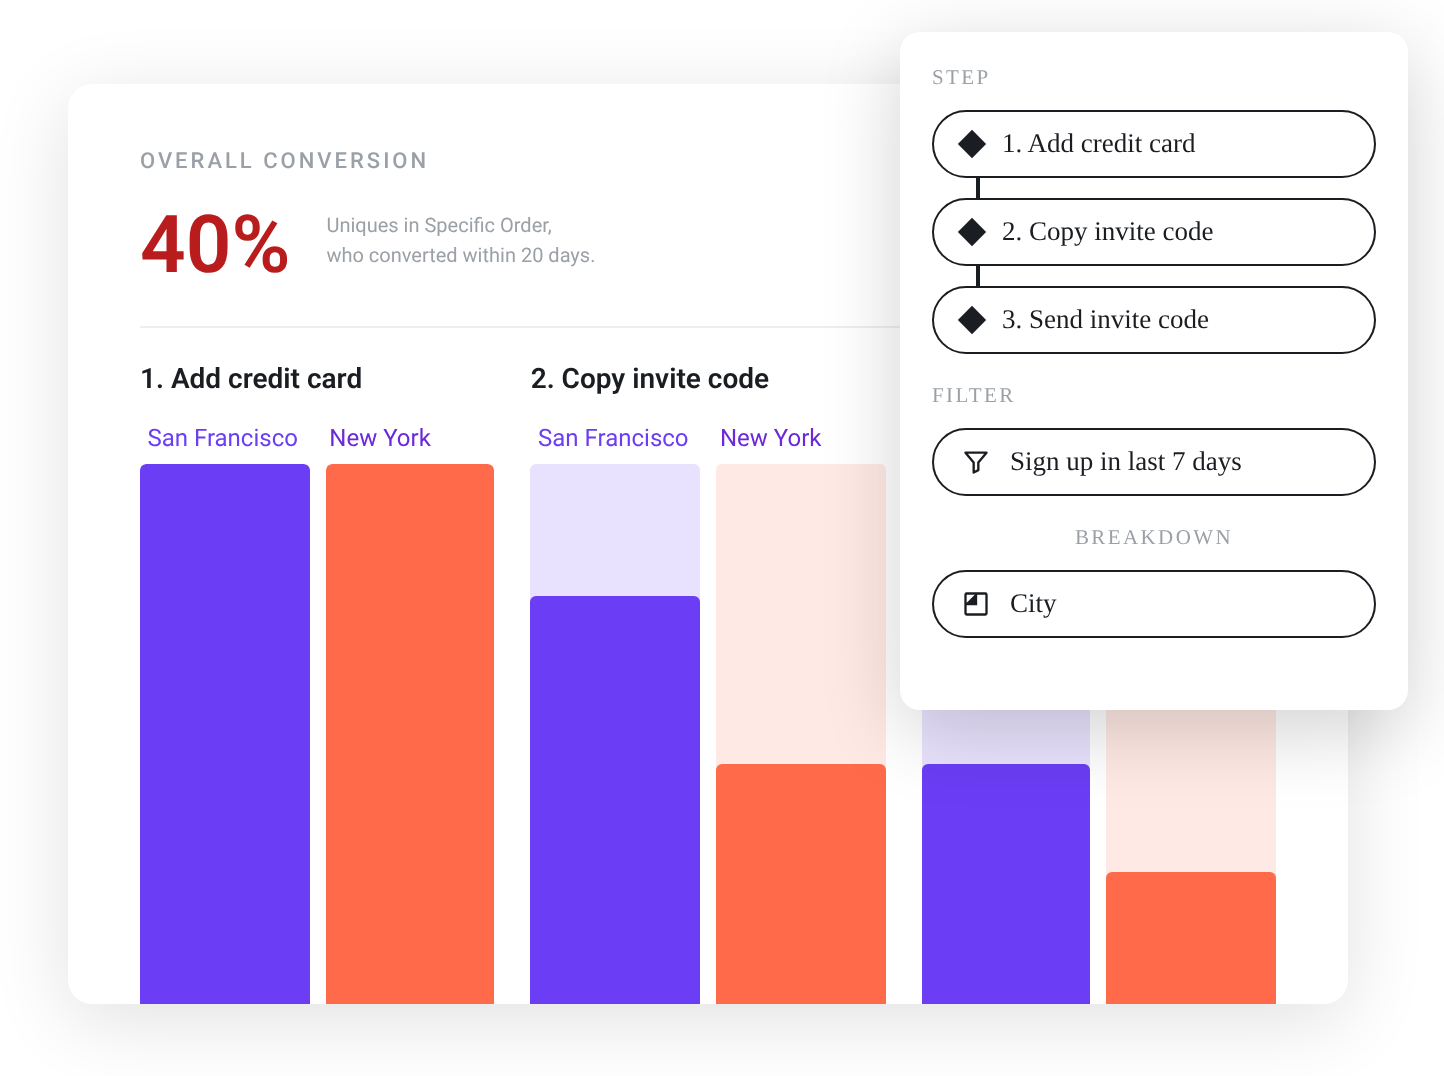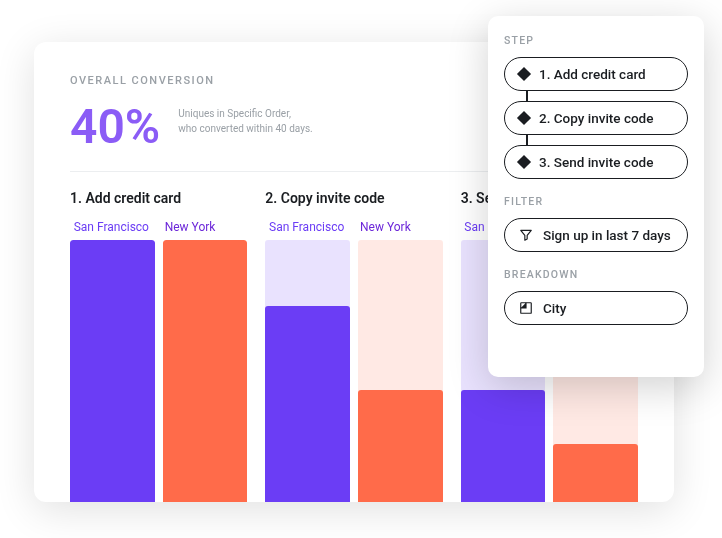--- a/index.html
+++ b/index.html
@@ -31,23 +31,23 @@
     margin-bottom: 16px;
   }
   .header-row {
     display: flex;
     align-items: flex-start;
     gap: 18px;
     padding-bottom: 20px;
     border-bottom: 1px solid #eceef0;
   }
   .big-pct {
-    font-size: 48px;
+    font-size: 40px;
     font-weight: 600;
-    color: #8b5cf6;
+    color: #b91c1c;
     line-height: 1;
   }
   .subtext {
     font-size: 10px;
     color: #9aa0a6;
     line-height: 1.45;
     padding-top: 4px;
   }
   .chart-area {
     display: flex;
@@ -102,25 +102,26 @@
     border-radius: 3px 3px 0 0;
   }
   .c-sf { background: #6b3df5; }
   .c-ny { background: #ff6b4a; }
 
   
   .side-panel {
     position: absolute;
     right: 18px;
     top: 16px;
-    width: 216px;
+    width: 254px;
     background: #fff;
     border-radius: 10px;
     box-shadow: 0 10px 40px rgba(0,0,0,0.18);
-    padding: 18px 16px 36px 16px;
+    padding: 18px 16px 20px 16px;
+    font-family: Liberation Serif, serif;
   }
   .panel-label {
     font-size: 10.5px;
     letter-spacing: 1.2px;
     color: #9aa0a6;
     font-weight: 500;
     margin-bottom: 10px;
   }
   .pill {
     display: flex;
@@ -138,39 +139,39 @@
   }
   .step-list { display: flex; flex-direction: column; position: relative; }
   .step-list .pill { position: relative; z-index: 1; }
   .step-connector {
     width: 1.5px;
     height: 10px;
     background: #1a1d21;
     margin-left: 22px;
   }
   .section { margin-bottom: 16px; }
-  .section:last-child { margin-bottom: 16px; }
+  .section:last-child { margin-bottom: 16px; text-align: center; }
   .diamond {
     width: 10px; height: 10px;
     background: #1a1d21;
     transform: rotate(45deg);
     flex-shrink: 0;
   }
   .icon-svg { flex-shrink: 0; }
 </style>
 </head>
 <body>
 
 <div class="main-card">
   <div class="overall-label">OVERALL CONVERSION</div>
   <div class="header-row">
     <div class="big-pct">40%</div>
     <div class="subtext">
       <div>Uniques in Specific Order,</div>
-      <div>who converted within 40 days.</div>
+      <div>who converted within 20 days.</div>
     </div>
   </div>
 
   <div class="chart-area">
 
     <div class="funnel-group">
       <div class="group-title">1. Add credit card</div>
       <div class="city-labels">
         <div class="city-label city-sf">San Francisco</div>
         <div class="city-label city-ny">New York</div>

